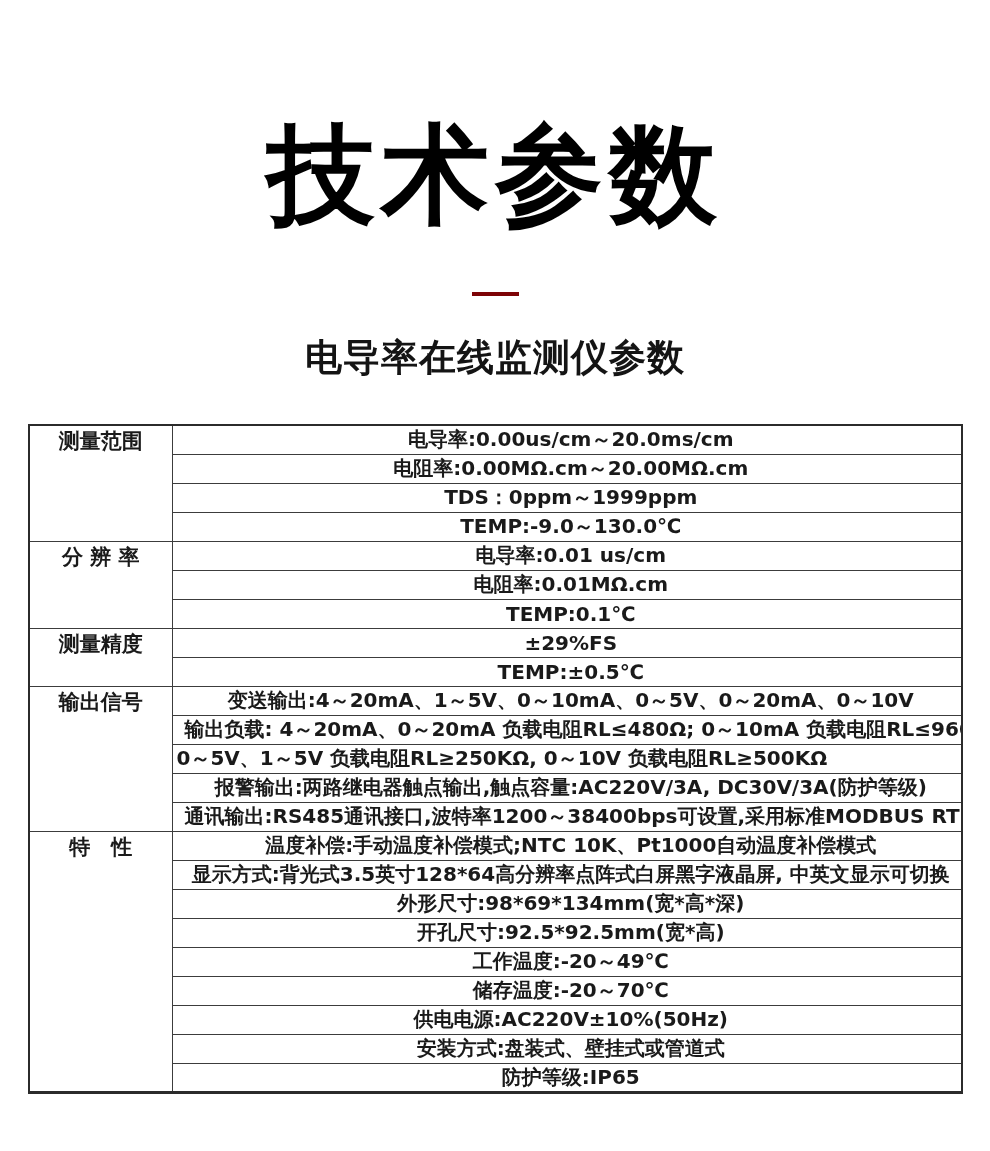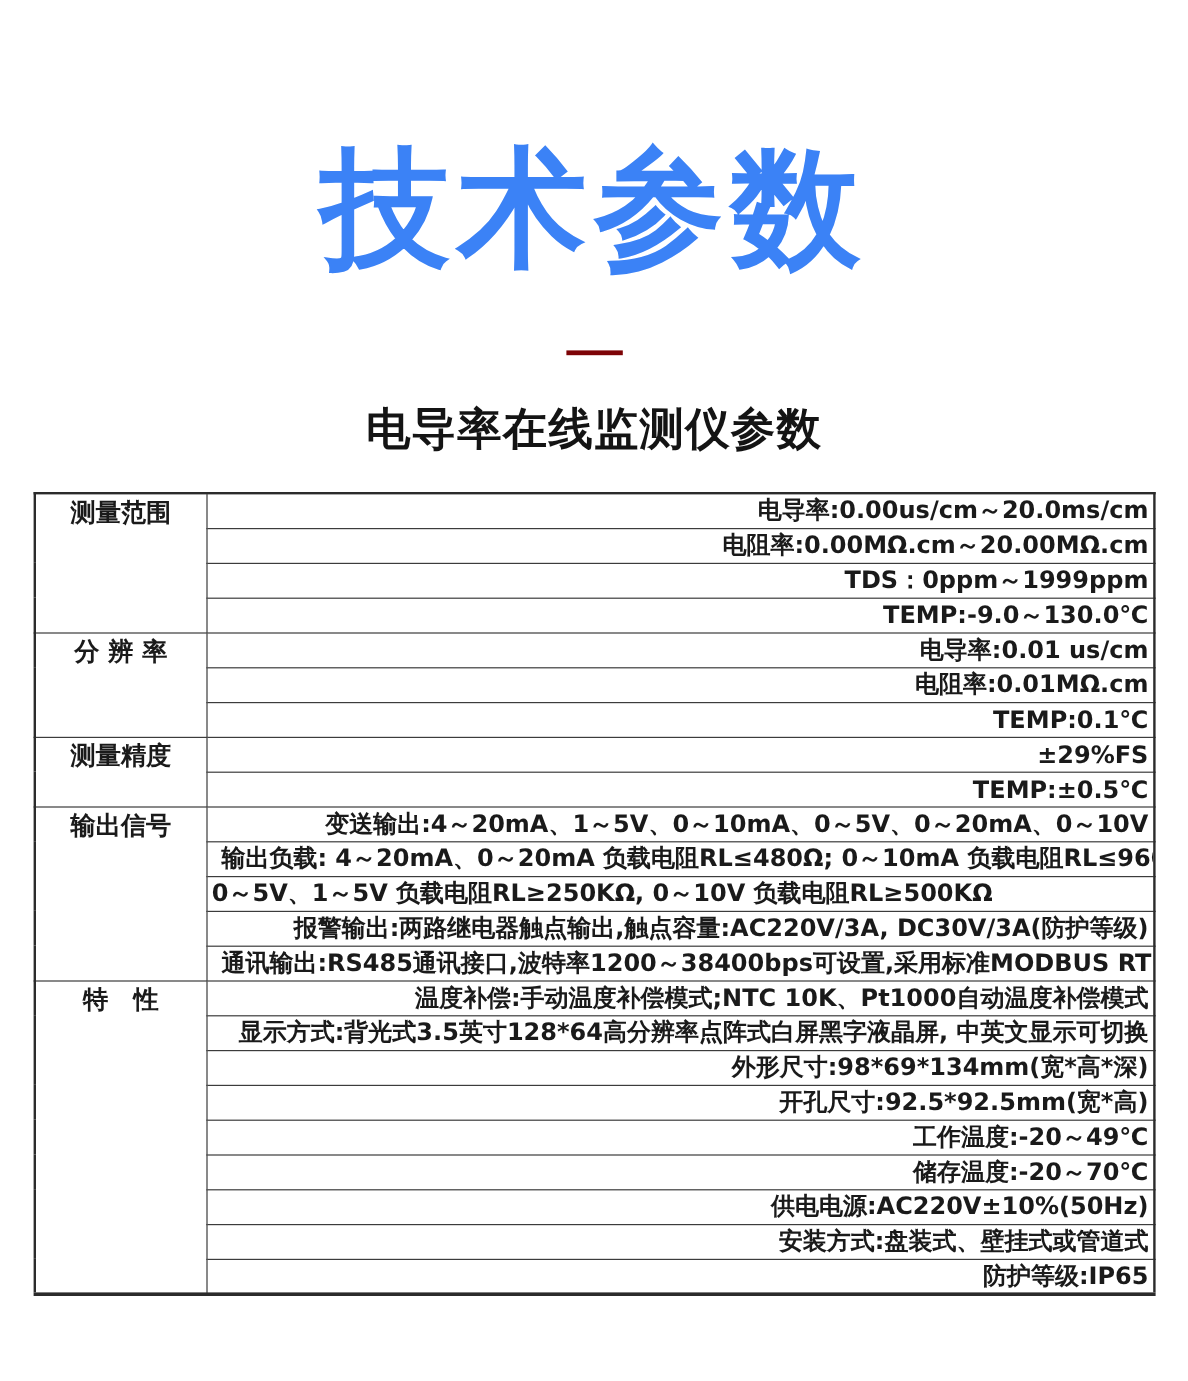--- a/index.html
+++ b/index.html
@@ -15,40 +15,40 @@
     background: #ffffff;
     overflow: hidden;
   }
   .main-title {
     margin: 0;
     padding-top: 120px;
     text-align: center;
     font-size: 108px;
     line-height: 1.02;
     font-weight: 900;
-    color: #3b82f6;
+    color: #000000;
     letter-spacing: 6px;
   }
   .divider {
     width: 47px;
     height: 4px;
     background: #7d0306;
     margin: 62px auto 0 auto;
   }
   .subtitle {
     margin: 40px 0 0 0;
     text-align: center;
     font-size: 37px;
     line-height: 44px;
     font-weight: 700;
     color: #141414;
     letter-spacing: 1px;
   }
   .spec-table {
-    margin: 30px 0 0 28px;
+    margin: 44px 0 0 28px;
     width: 933px;
     border-collapse: collapse;
     table-layout: fixed;
     border: 2px solid #2b2b2b;
     border-bottom-width: 3px;
   }
   .spec-table col.c-label { width: 143px; }
   .spec-table col.c-value { width: 790px; }
   .spec-table td {
     border: 1px solid #3c3c3c;
@@ -59,21 +59,21 @@
     vertical-align: top;
     text-align: center;
     font-size: 21px;
     font-weight: 700;
     color: #1a1a1a;
     line-height: 28px;
     padding-top: 1px;
   }
   td.value {
     vertical-align: middle;
-    text-align: right;
+    text-align: center;
     padding: 0 4px 0 12px;
     font-size: 20px;
     font-weight: 700;
     color: #1a1a1a;
     white-space: nowrap;
   }
   td.value.center {
     text-align: left;
     padding-left: 4px;
   }

